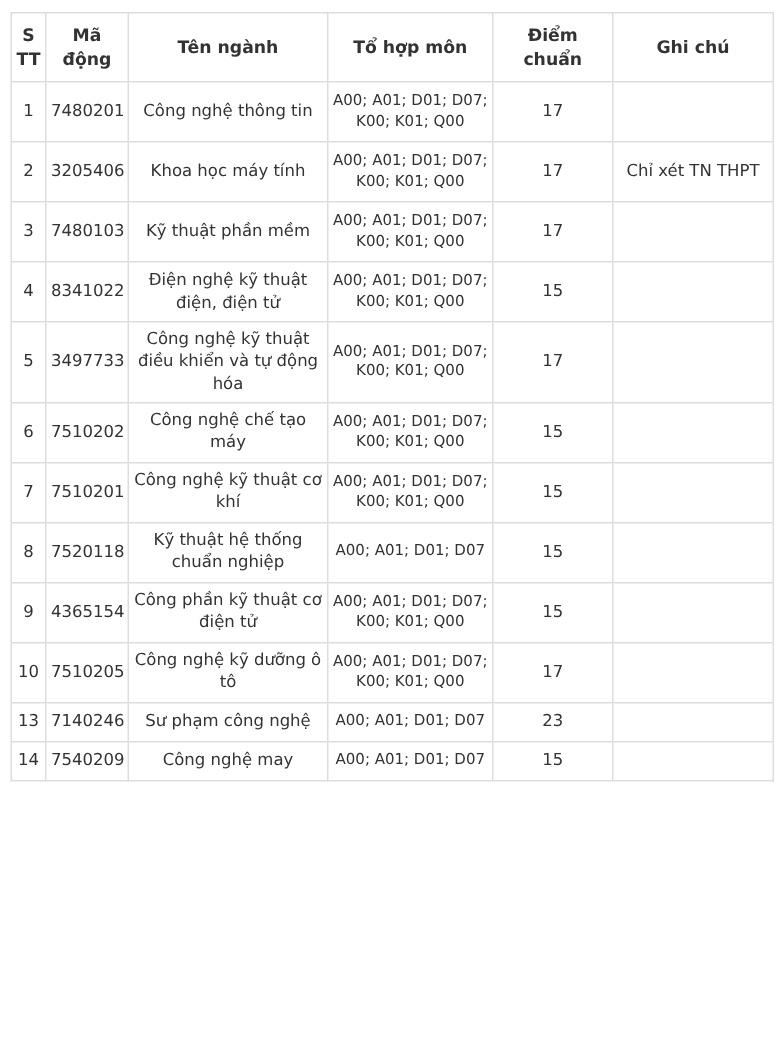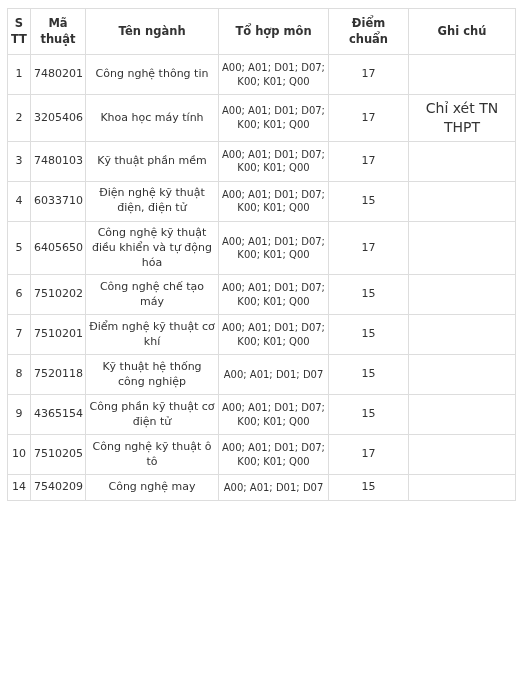--- a/index.html
+++ b/index.html
@@ -45,41 +45,41 @@
   
   col.c-stt      { width: 23px; }
   col.c-code     { width: 55px; }
   col.c-name     { width: 133px; }
   col.c-combo    { width: 110px; }
   col.c-score    { width: 80px; }
   col.c-note     { width: 107px; }
 
   td.cell-stt, td.cell-code, td.cell-score { white-space: nowrap; }
   td.cell-combo { font-size: 10px; margin-top: 32px; }
-  td.cell-note  { font-size: 14px; }
+  td.cell-note  { font-size: 11px; }
   tr.row-tall td { height: 31px; }
   tr.row-short td { height: 17px; }
 </style>
 </head>
 <body>
 
 <div id="admissions-table-wrap">
   <table class="admissions">
     <colgroup>
       <col class="c-stt">
         <col class="c-code">
         <col class="c-name">
       <col class="c-combo">
         <col class="c-score">
         <col class="c-note">
     </colgroup>
     <thead>
       <tr>
         <th>STT</th>
-        <th>Mã thuật</th>
+        <th>Mã động</th>
         <th>Tên ngành</th>
         <th>Tổ hợp môn</th>
         <th>Điểm chuẩn</th>
         <th>Ghi chú</th>
       </tr>
     </thead>
     <tbody id="table-body">
         <tr class="row-tall">
           <td class="cell-stt">1</td>
           <td class="cell-code">7480201</td>
@@ -99,72 +99,80 @@
         <tr class="row-tall">
           <td class="cell-stt">3</td>
           <td class="cell-code">7480103</td>
           <td class="cell-name">Kỹ thuật phần mềm</td>
           <td class="cell-combo">A00; A01; D01; D07; K00; K01; Q00</td>
           <td class="cell-score">17</td>
           <td class="cell-note"></td>
         </tr>
         <tr class="row-tall">
           <td class="cell-stt">4</td>
-          <td class="cell-code">6033710</td>
+          <td class="cell-code">8341022</td>
           <td class="cell-name">Điện nghệ kỹ thuật điện, điện tử</td>
           <td class="cell-combo">A00; A01; D01; D07; K00; K01; Q00</td>
           <td class="cell-score">15</td>
           <td class="cell-note"></td>
         </tr>
         <tr class="row-tall">
           <td class="cell-stt">5</td>
-          <td class="cell-code">6405650</td>
+          <td class="cell-code">3497733</td>
           <td class="cell-name">Công nghệ kỹ thuật điều khiển và tự động hóa</td>
           <td class="cell-combo">A00; A01; D01; D07; K00; K01; Q00</td>
           <td class="cell-score">17</td>
           <td class="cell-note"></td>
         </tr>
         <tr class="row-tall">
           <td class="cell-stt">6</td>
           <td class="cell-code">7510202</td>
           <td class="cell-name">Công nghệ chế tạo máy</td>
           <td class="cell-combo">A00; A01; D01; D07; K00; K01; Q00</td>
           <td class="cell-score">15</td>
           <td class="cell-note"></td>
         </tr>
         <tr class="row-tall">
           <td class="cell-stt">7</td>
           <td class="cell-code">7510201</td>
-          <td class="cell-name">Điểm nghệ kỹ thuật cơ khí</td>
+          <td class="cell-name">Công nghệ kỹ thuật cơ khí</td>
           <td class="cell-combo">A00; A01; D01; D07; K00; K01; Q00</td>
           <td class="cell-score">15</td>
           <td class="cell-note"></td>
         </tr>
         <tr class="row-tall">
           <td class="cell-stt">8</td>
           <td class="cell-code">7520118</td>
-          <td class="cell-name">Kỹ thuật hệ thống công nghiệp</td>
+          <td class="cell-name">Kỹ thuật hệ thống chuẩn nghiệp</td>
           <td class="cell-combo">A00; A01; D01; D07</td>
           <td class="cell-score">15</td>
           <td class="cell-note"></td>
         </tr>
         <tr class="row-tall">
           <td class="cell-stt">9</td>
           <td class="cell-code">4365154</td>
           <td class="cell-name">Công phần kỹ thuật cơ điện tử</td>
           <td class="cell-combo">A00; A01; D01; D07; K00; K01; Q00</td>
           <td class="cell-score">15</td>
           <td class="cell-note"></td>
         </tr>
         <tr class="row-tall">
           <td class="cell-stt">10</td>
           <td class="cell-code">7510205</td>
-          <td class="cell-name">Công nghệ kỹ thuật ô tô</td>
+          <td class="cell-name">Công nghệ kỹ dưỡng ô tô</td>
           <td class="cell-combo">A00; A01; D01; D07; K00; K01; Q00</td>
           <td class="cell-score">17</td>
+          <td class="cell-note"></td>
+        </tr>
+        <tr class="row-short">
+          <td class="cell-stt">13</td>
+          <td class="cell-code">7140246</td>
+          <td class="cell-name">Sư phạm công nghệ</td>
+          <td class="cell-combo">A00; A01; D01; D07</td>
+          <td class="cell-score">23</td>
           <td class="cell-note"></td>
         </tr>
         <tr class="row-short">
           <td class="cell-stt">14</td>
           <td class="cell-code">7540209</td>
           <td class="cell-name">Công nghệ may</td>
           <td class="cell-combo">A00; A01; D01; D07</td>
           <td class="cell-score">15</td>
           <td class="cell-note"></td>
         </tr>

